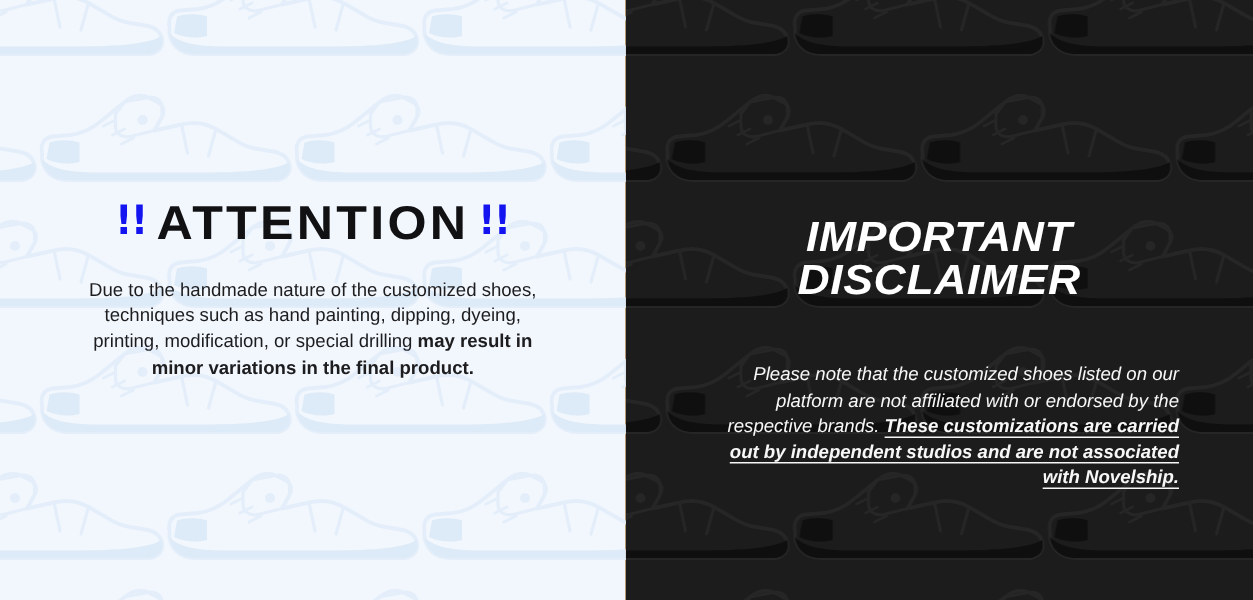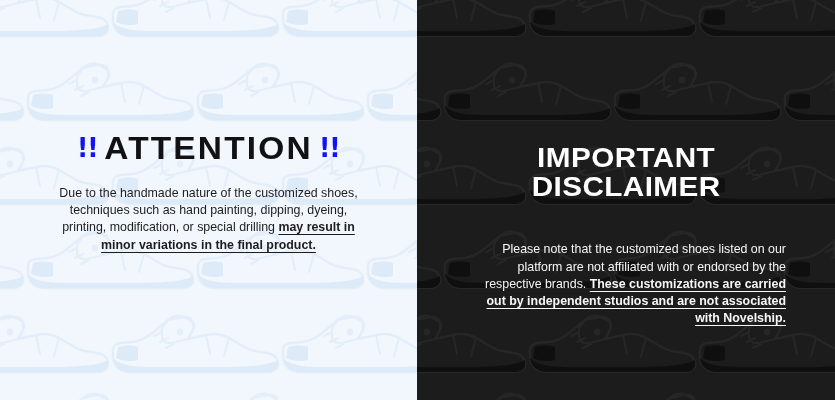--- a/index.html
+++ b/index.html
@@ -83,29 +83,29 @@
     margin-top: 21px;
     width: 310px;
     text-align: center;
     color: #1d1d1f;
     font-size: 12.4px;
     line-height: 17.2px;
     font-family: "Liberation Sans", sans-serif;
   }
   .left-body .u-bold {
     font-weight: 700;
-    text-decoration: underline;
     text-underline-offset: 2.5px;
     text-decoration-thickness: 1px;
   }
 
   
   #panel-right {
     width: 418px;
     background: #a16207;
+    font-style: italic;
   }
   #panel-right .panel-inner { padding-top: 120px; }
 
   .disc-heading {
     color: #ffffff;
     font-size: 28px;
     font-weight: 700;
     line-height: 29px;
     letter-spacing: 0.4px;
     text-align: center;

